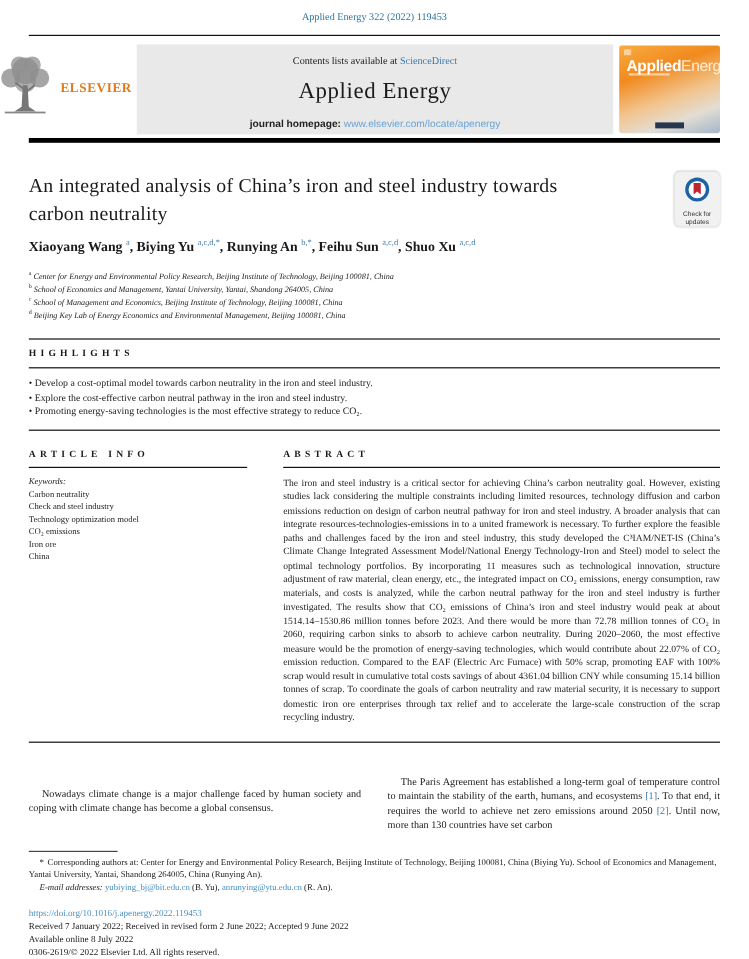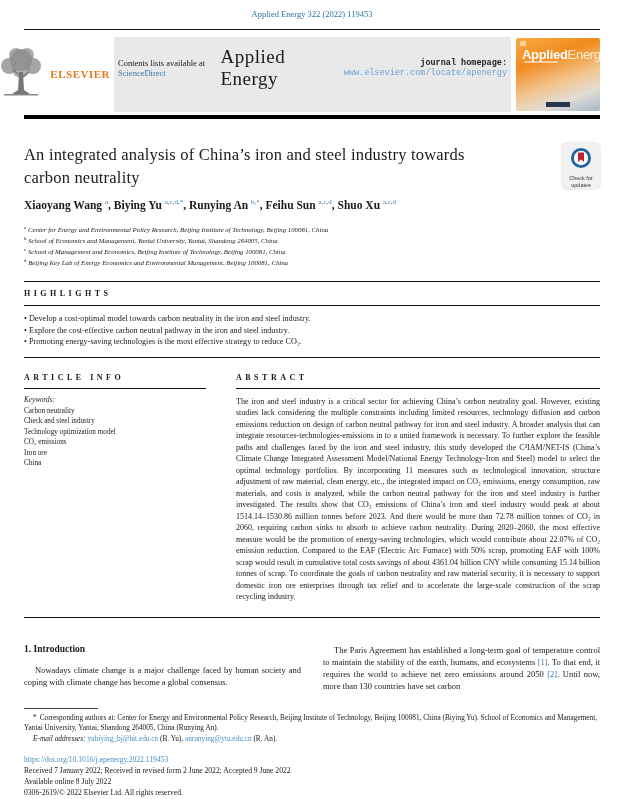--- a/index.html
+++ b/index.html
@@ -12,25 +12,25 @@
   .inner { padding:0 24px; }
   .journal-ref { text-align:center; font-size:8.5px; color:#2e75a3; padding-top:9px; }
   .rule { height:1px; background:#111; }
   .rule-top { margin-top:10px; }
   .thick-rule { height:3.5px; background:#000; margin-top:3px; }
 
   
   .band { display:flex; margin-top:7px; height:75px; }
   .elsevier-block { width:86px; display:flex; align-items:center; justify-content:flex-end; padding-bottom:2px; }
   .elsevier-label { font-size:11px; letter-spacing:.5px; color:#e07a1a; font-weight:bold; margin-top:1px; }
-  .band-center { flex:1; background:#e9e9e9; display:flex; flex-direction:row; align-items:center; justify-content:space-between; padding:8px 4px 21px; margin-left:4px; }
+  .band-center { flex:1; background:#e9e9e9; display:flex; flex-direction:column; align-items:center; justify-content:space-between; padding:8px 4px 4px; margin-left:4px; }
   .contents-line { font-size:8.5px; }
   .sciencedirect { color:#3b79ab; }
   .band-title { font-size:19px; letter-spacing:.5px; }
-  .homepage-line { font-size:8.5px; font-family:Liberation Mono, monospace; font-weight:bold; color:#222;text-align:right; }
+  .homepage-line { font-size:8.5px; font-family:Liberation Sans, sans-serif; font-weight:bold; color:#222;text-align:right; }
   .homepage-url { color:#6aa3d5; font-weight:normal; }
   .cover { width:84px; height:73px; margin-left:5px; margin-top:1px; border-radius:2px; position:relative; overflow:hidden;
     background:linear-gradient(160deg,#f9ab41 0%,#f18a1e 30%,#f2c58f 58%,#e2ddd4 78%,#a3b6ca 100%); }
   .cover-title { position:absolute; top:9px; left:6px; font-family:"Liberation Sans","DejaVu Sans",sans-serif; font-size:13px; letter-spacing:-.3px; }
   .cover-title .p1 { color:#fff; font-weight:bold; }
   .cover-title .p2 { color:#ffedd2; }
   .cover-subline { position:absolute; top:23px; left:8px; width:34px; height:2px; background:rgba(255,255,255,.55); }
   .cover-corner { position:absolute; top:3px; left:4px; width:6px; height:5px; background:rgba(255,255,255,.5); }
   .cover-bottombar { position:absolute; bottom:4px; left:50%; transform:translateX(-50%); width:24px; height:5px; background:#26364e; }
 
@@ -197,21 +197,20 @@
         <div class="col-heading">ABSTRACT</div>
         <div class="col-rule"></div>
         <div class="abstract-text">The iron and steel industry is a critical sector for achieving China’s carbon neutrality goal. However, existing studies lack considering the multiple constraints including limited resources, technology diffusion and carbon emissions reduction on design of carbon neutral pathway for iron and steel industry. A broader analysis that can integrate resources-technologies-emissions in to a united framework is necessary. To further explore the feasible paths and challenges faced by the iron and steel industry, this study developed the C³IAM/NET-IS (China’s Climate Change Integrated Assessment Model/National Energy Technology-Iron and Steel) model to select the optimal technology portfolios. By incorporating 11 measures such as technological innovation, structure adjustment of raw material, clean energy, etc., the integrated impact on CO₂ emissions, energy consumption, raw materials, and costs is analyzed, while the carbon neutral pathway for the iron and steel industry is further investigated. The results show that CO₂ emissions of China’s iron and steel industry would peak at about 1514.14–1530.86 million tonnes before 2023. And there would be more than 72.78 million tonnes of CO₂ in 2060, requiring carbon sinks to absorb to achieve carbon neutrality. During 2020–2060, the most effective measure would be the promotion of energy-saving technologies, which would contribute about 22.07% of CO₂ emission reduction. Compared to the EAF (Electric Arc Furnace) with 50% scrap, promoting EAF with 100% scrap would result in cumulative total costs savings of about 4361.04 billion CNY while consuming 15.14 billion tonnes of scrap. To coordinate the goals of carbon neutrality and raw material security, it is necessary to support domestic iron ore enterprises through tax relief and to accelerate the large-scale construction of the scrap recycling industry.</div>
       </div>
     </div>
 
     <div class="hl-rule full-rule"></div>
 
     <div class="body-cols">
       <div class="body-col">
-        <div class="intro-heading">1. Introduction</div>
         <p class="body-para">Nowadays climate change is a major challenge faced by human society and coping with climate change has become a global consensus.</p>
       </div>
       <div class="body-col">
         <p class="body-para body-para-r">
           <span>The Paris Agreement has established a long-term goal of temperature control to maintain the stability of the earth, humans, and ecosystems </span><span class="ref-link">[1]</span><span>. To that end, it requires the world to achieve net zero emissions around 2050 </span><span class="ref-link">[2]</span><span>. Until now, more than 130 countries have set carbon</span>
         </p>
       </div>
     </div>
 
     <div class="footnote">

